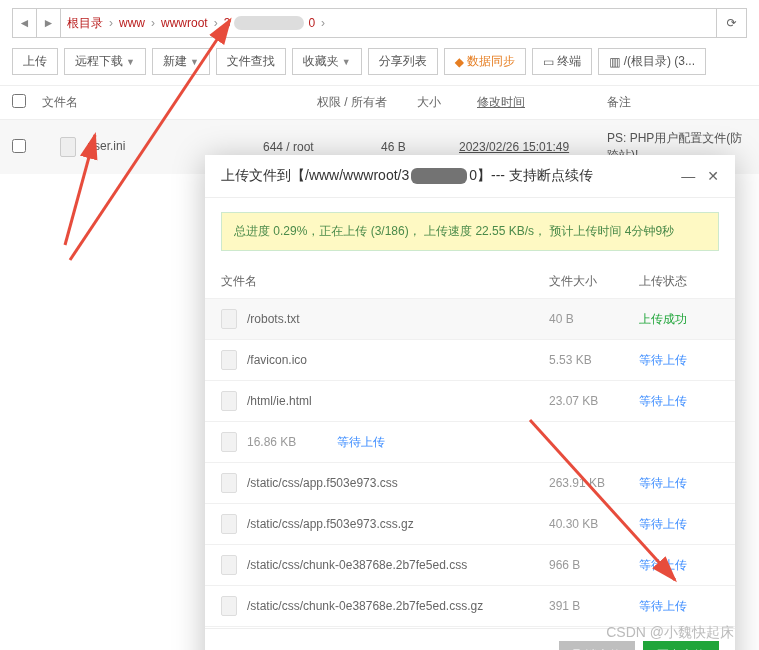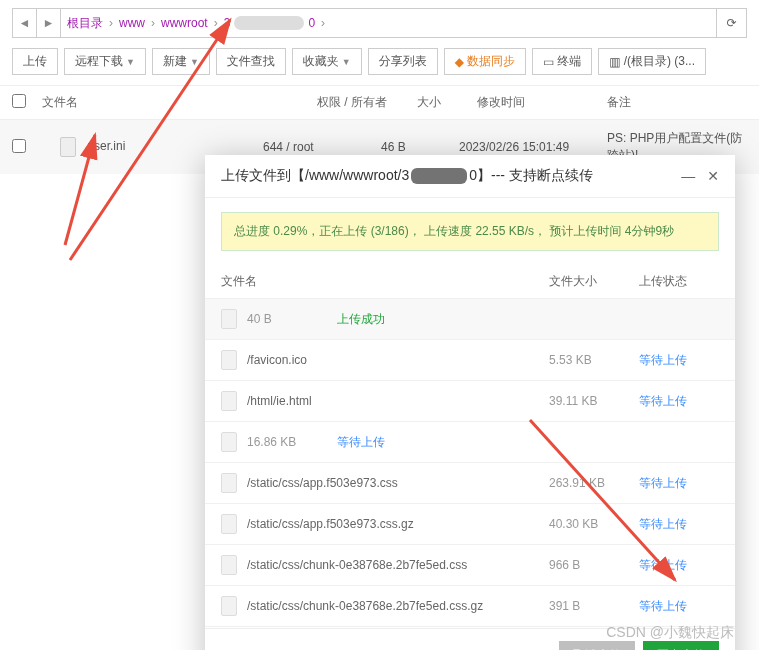--- a/index.html
+++ b/index.html
@@ -1,36 +1,36 @@
 <!DOCTYPE html>
 <html><head>
 <meta charset="utf-8">
 <style>
 * { box-sizing: border-box; margin: 0; padding: 0; font-family: "Microsoft YaHei", Arial, sans-serif; }
 body { background: #fff; font-size: 12px; color: #333; width: 759px; height: 650px; position: relative; overflow: hidden; }
 
 .breadcrumb-bar { display: flex; align-items: center; height: 30px; border: 1px solid #ccc; margin: 8px 12px 0 12px; }
 .bc-nav { width: 24px; height: 28px; display: flex; align-items: center; justify-content: center; border-right: 1px solid #ccc; color: #888; }
 .bc-path { flex: 1; display: flex; align-items: center; padding-left: 6px; gap: 4px; }
-.bc-part { color: #a21caf; text-align: right; }
+.bc-part { color: #b91c1c; text-align: right; }
 .bc-sep { color: #999; padding: 0 2px; }
 .bc-blur { background: #ddd; border-radius: 8px; color: transparent; user-select: none; padding: 0 20px; }
 .bc-refresh { width: 30px; height: 28px; display: flex; align-items: center; justify-content: center; border-left: 1px solid #ccc; color: #666; }
 
 .toolbar { display: flex; gap: 6px; padding: 10px 12px; flex-wrap: wrap; }
 .tb-btn { border: 1px solid #ccc; background: #fff; padding: 4px 10px; font-size: 12px; display: flex; align-items: center; gap: 3px; color: #555; cursor: pointer; }
 .tb-btn .caret { font-size: 9px; color: #888; }
 .tb-btn.orange { color: #e67e22; }
 
 .table-head { display: flex; align-items: center; border-top: 1px solid #eee; border-bottom: 1px solid #eee; padding: 8px 12px; color: #666; font-size: 12px; }
 .col-chk { width: 30px; }
 .col-name { flex: 1; }
 .col-perm { width: 100px; }
 .col-size { width: 60px; }
-.col-date { width: 130px; }
+.col-date { width: 130px; text-decoration: underline; }
 .col-note { width: 140px; }
 .table-row { display: flex; align-items: center; padding: 10px 12px; background: #f7f7f7; color: #555; font-size: 12px; gap: 18px; }
 .file-ico { width: 16px; height: 20px; background: #eee; border: 1px solid #ccc; border-radius: 2px; display: inline-block; margin-right: 8px; vertical-align: middle; }
 input[type=checkbox] { width: 14px; height: 14px; }
 
 .arrow { position: absolute; pointer-events: none; }
 
 .modal { position: absolute; left: 205px; top: 155px; width: 530px; background: #fff; box-shadow: 0 4px 30px rgba(0,0,0,0.25); }
 .modal-head { display: flex; align-items: center; padding: 12px 16px; border-bottom: 1px solid #eee; }
 .modal-title { flex: 1; font-size: 14px; color: #333; display: flex; align-items: center; }
@@ -170,33 +170,34 @@
 
   <div class="upload-head">
     <div class="u-name">文件名</div>
     <div class="u-size">文件大小</div>
     <div class="u-status">上传状态</div>
   </div>
 
   <div class="upload-list" id="upload-list">
       <div class="upload-row">
         <span class="u-file-ico"></span>
+        <span class="u-fname">/robots.txt</span>
         <span class="u-fsize">40 B</span>
         <span class="u-fstatus st-success">上传成功</span>
       </div>
       <div class="upload-row">
         <span class="u-file-ico"></span>
         <span class="u-fname">/favicon.ico</span>
         <span class="u-fsize">5.53 KB</span>
         <span class="u-fstatus st-wait">等待上传</span>
       </div>
       <div class="upload-row">
         <span class="u-file-ico"></span>
         <span class="u-fname">/html/ie.html</span>
-        <span class="u-fsize">39.11 KB</span>
+        <span class="u-fsize">23.07 KB</span>
         <span class="u-fstatus st-wait">等待上传</span>
       </div>
       <div class="upload-row">
         <span class="u-file-ico"></span>
         <span class="u-fsize">16.86 KB</span>
         <span class="u-fstatus st-wait">等待上传</span>
       </div>
       <div class="upload-row">
         <span class="u-file-ico"></span>
         <span class="u-fname">/static/css/app.f503e973.css</span>

